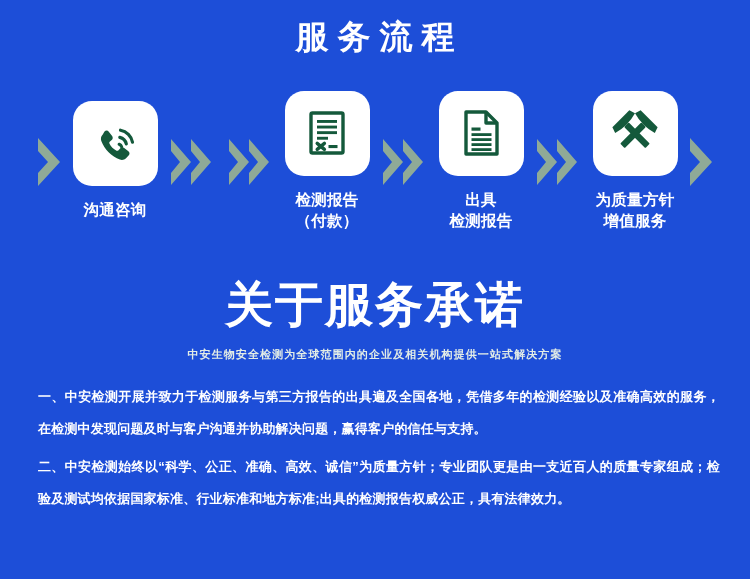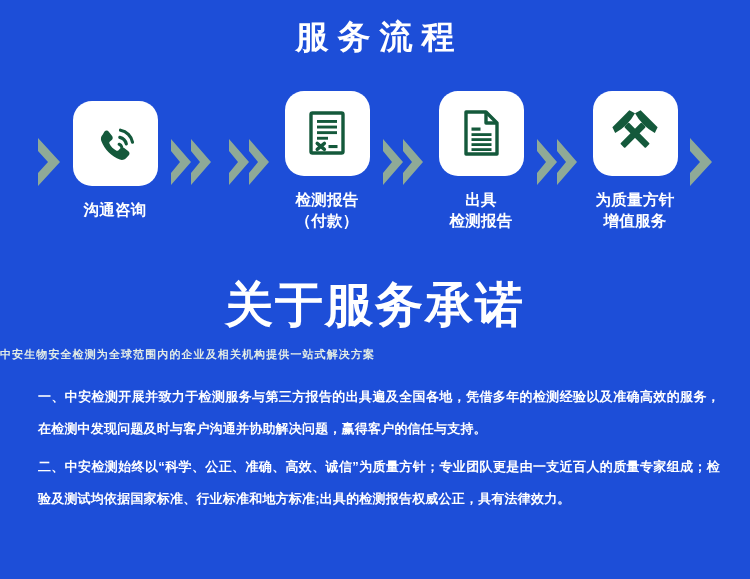--- a/index.html
+++ b/index.html
@@ -102,20 +102,21 @@
     font-weight: bold;
     letter-spacing: 2px;
     line-height: 56px;
     color: #ffffff;
   }
   .promise-sub {
     position: absolute;
     top: 346px;
     left: 0;
     width: 750px;
+    text-align: center;
     font-size: 11px;
     font-weight: bold;
     letter-spacing: 1.1px;
     color: #e2ece6;
     line-height: 16px;
   }
 
   
   .body-copy {
     position: absolute;

